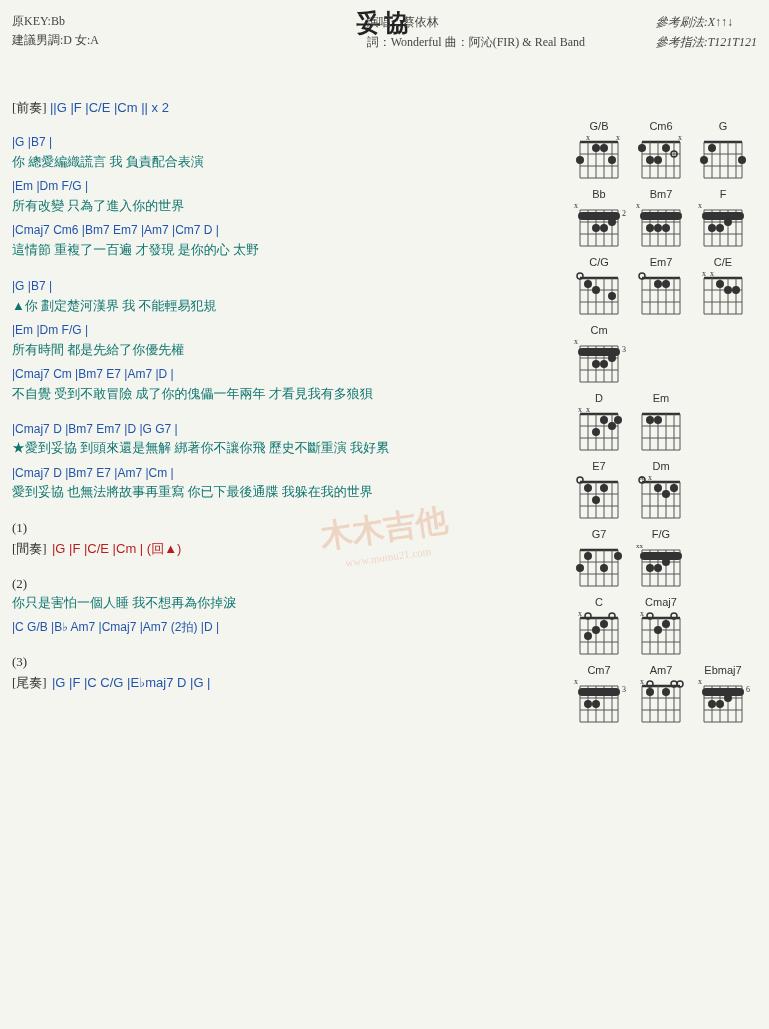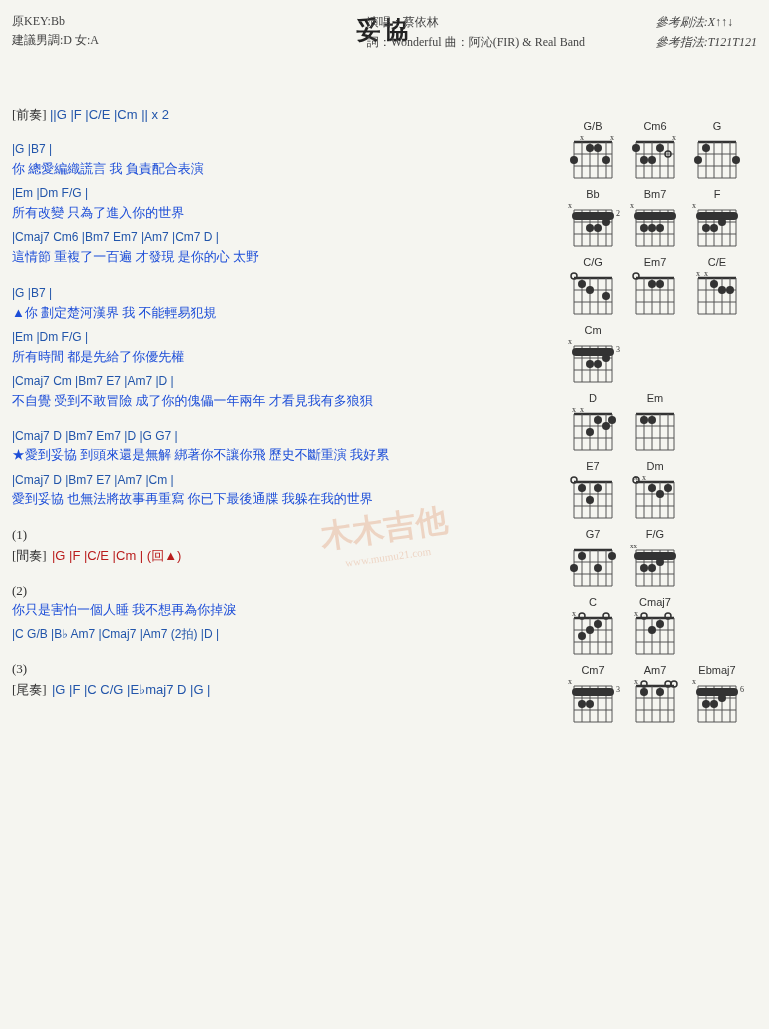--- a/index.html
+++ b/index.html
@@ -9,21 +9,21 @@
       font-size: 13px;
       color: #222;
       width: 769px;
       min-height: 1029px;
       position: relative;
     }
     .page {
       width: 769px;
       min-height: 1029px;
       background: #f5f5f0;
-      padding: 14px 12px;
+      padding: 7px 12px;
       position: relative;
     }
     .title-section {
       text-align: center;
       margin-bottom: 4px;
     }
     .song-title {
       font-size: 24px;
       font-weight: bold;
       color: #222;
@@ -51,37 +51,37 @@
       right: 12px;
       top: 12px;
       font-size: 12px;
       color: #444;
       text-align: left;
       line-height: 1.7;
       font-style: italic;
     }
     .chord-diagrams-area {
       position: absolute;
-      right: 10px;
+      right: 4px;
       top: 120px;
       width: 195px;
     }
     .main-content {
       margin-right: 200px;
       margin-top: 60px;
     }
     .chord-line {
       color: #2255aa;
       font-size: 12px;
       font-family: "Arial", sans-serif;
       margin-top: 8px;
       line-height: 1.3;
     }
     .lyric-line {
-      color: #1d4ed8;
+      color: #0f766e;
       font-size: 13px;
       margin-top: 1px;
       margin-bottom: 4px;
       line-height: 1.5;
     }
     .intro-line {
       color: #333;
       font-size: 13px;
       margin: 4px 0;
     }

